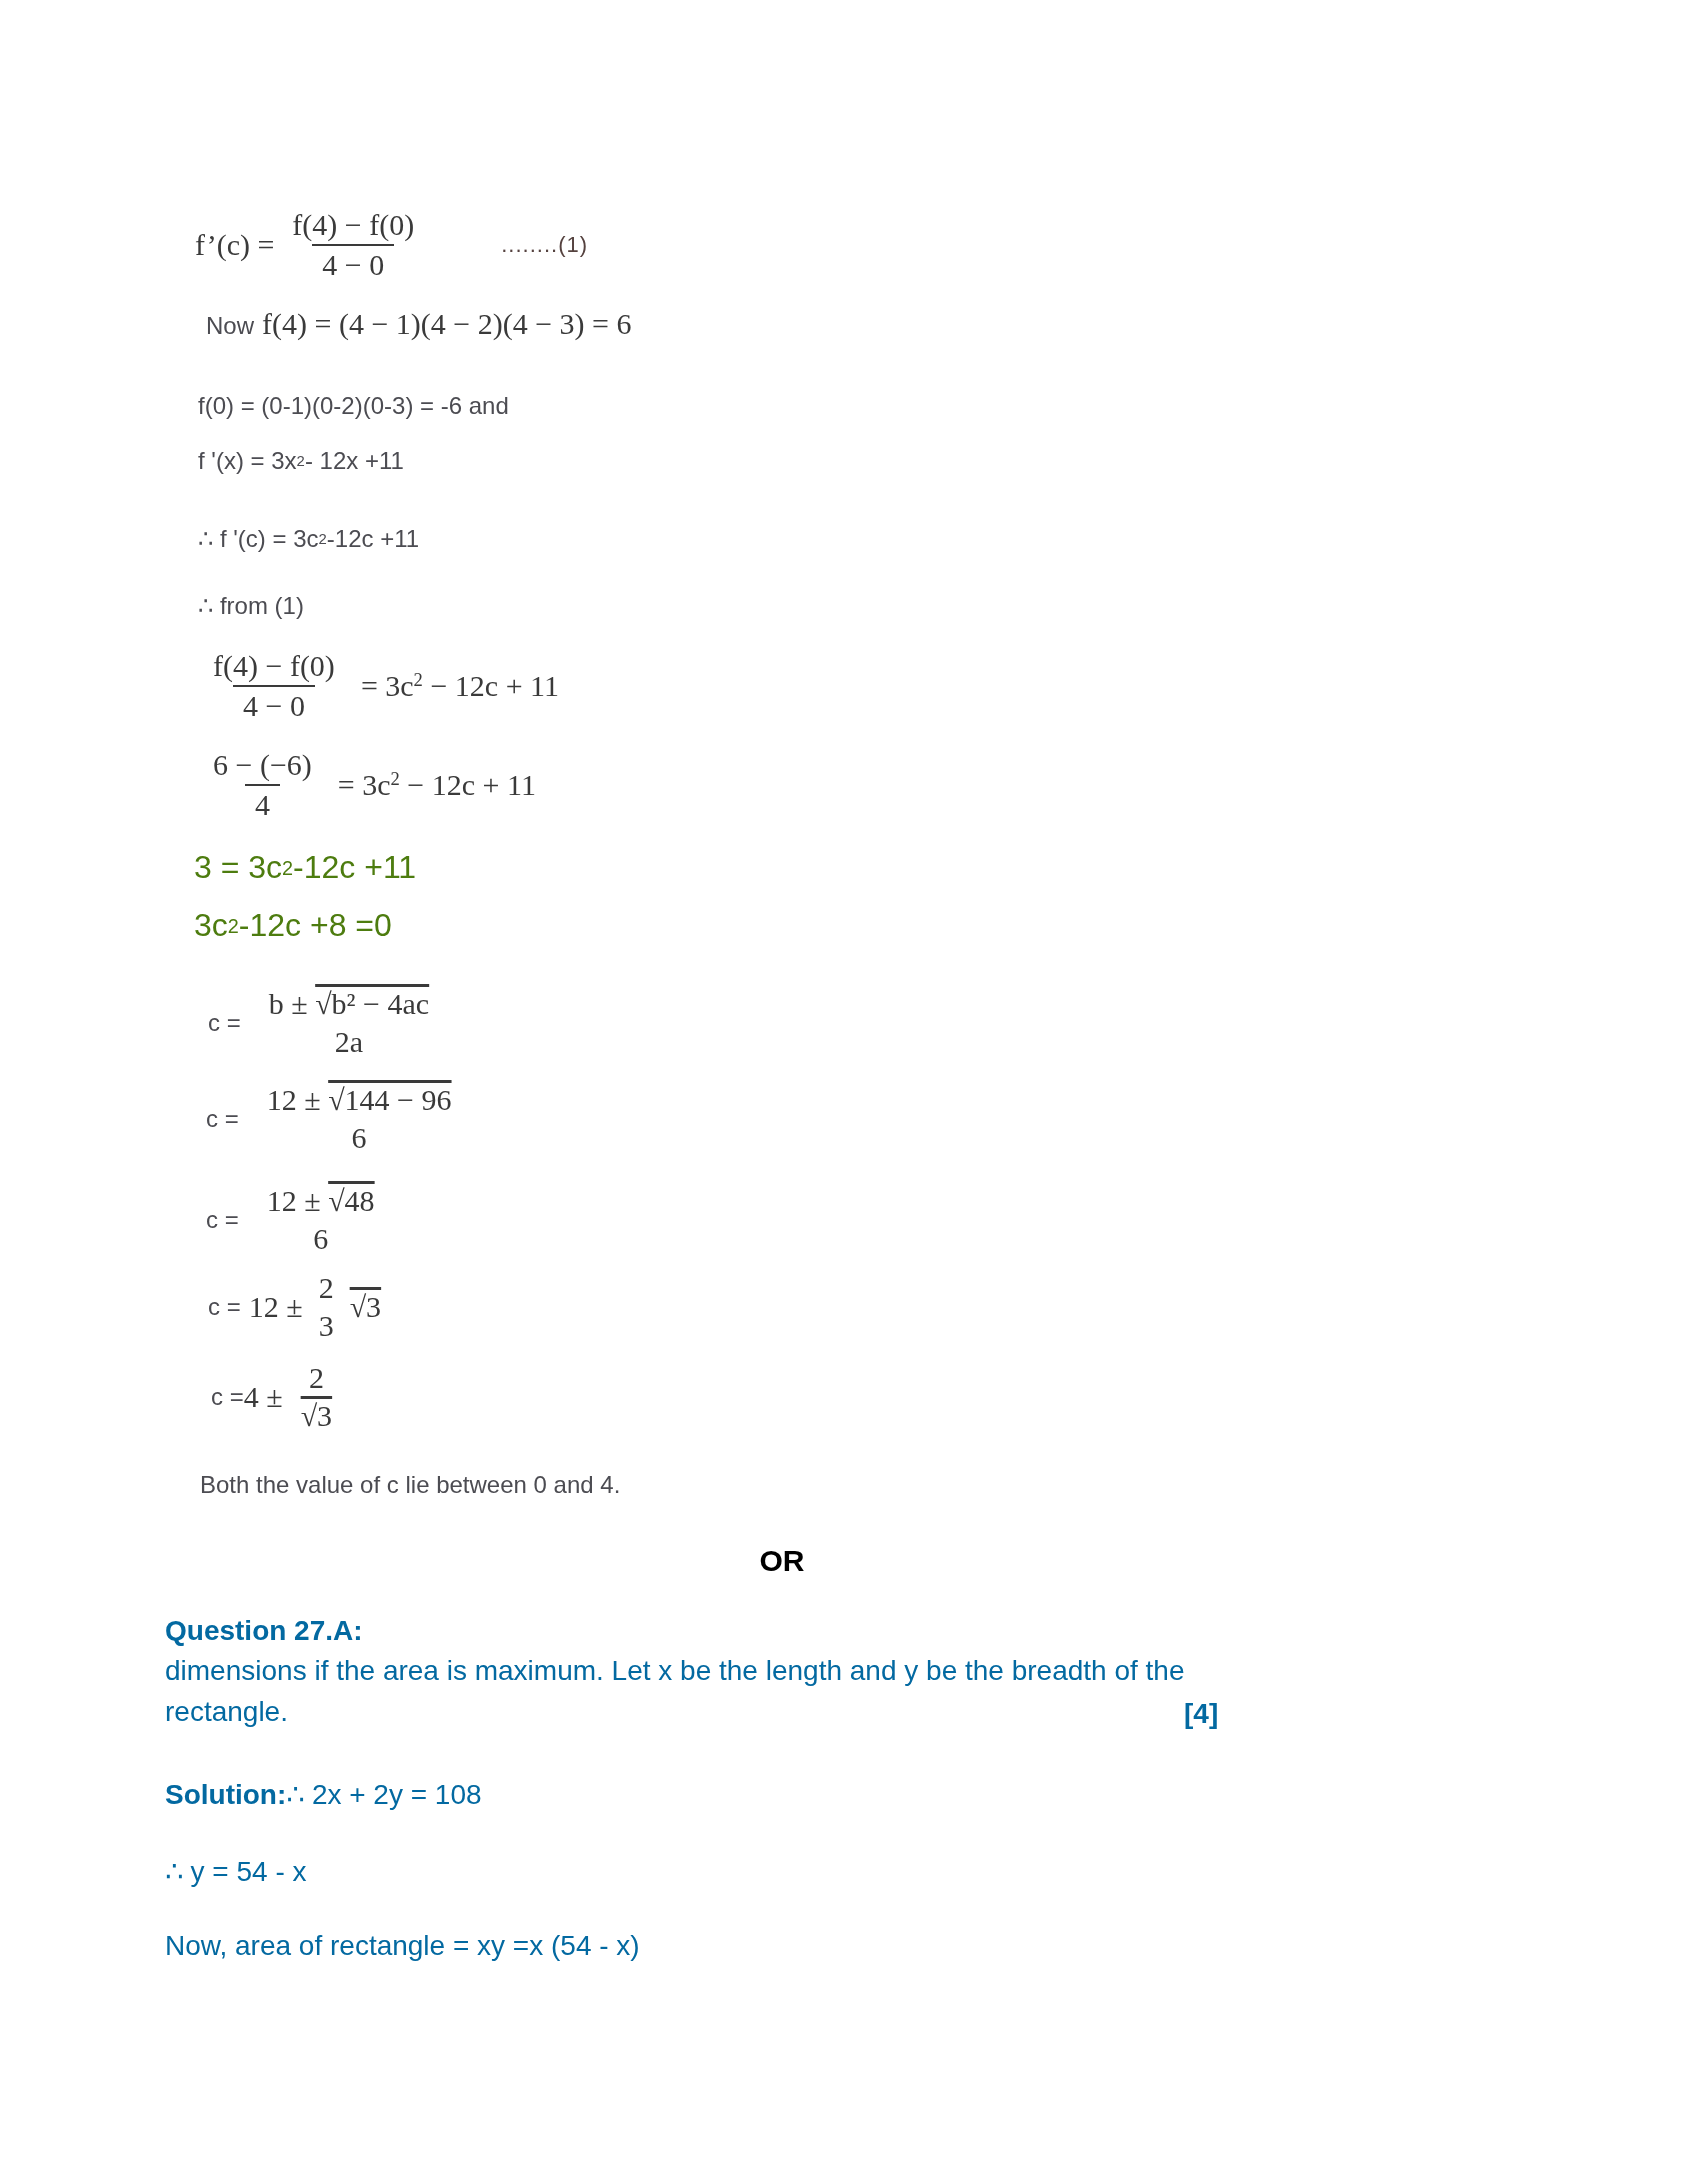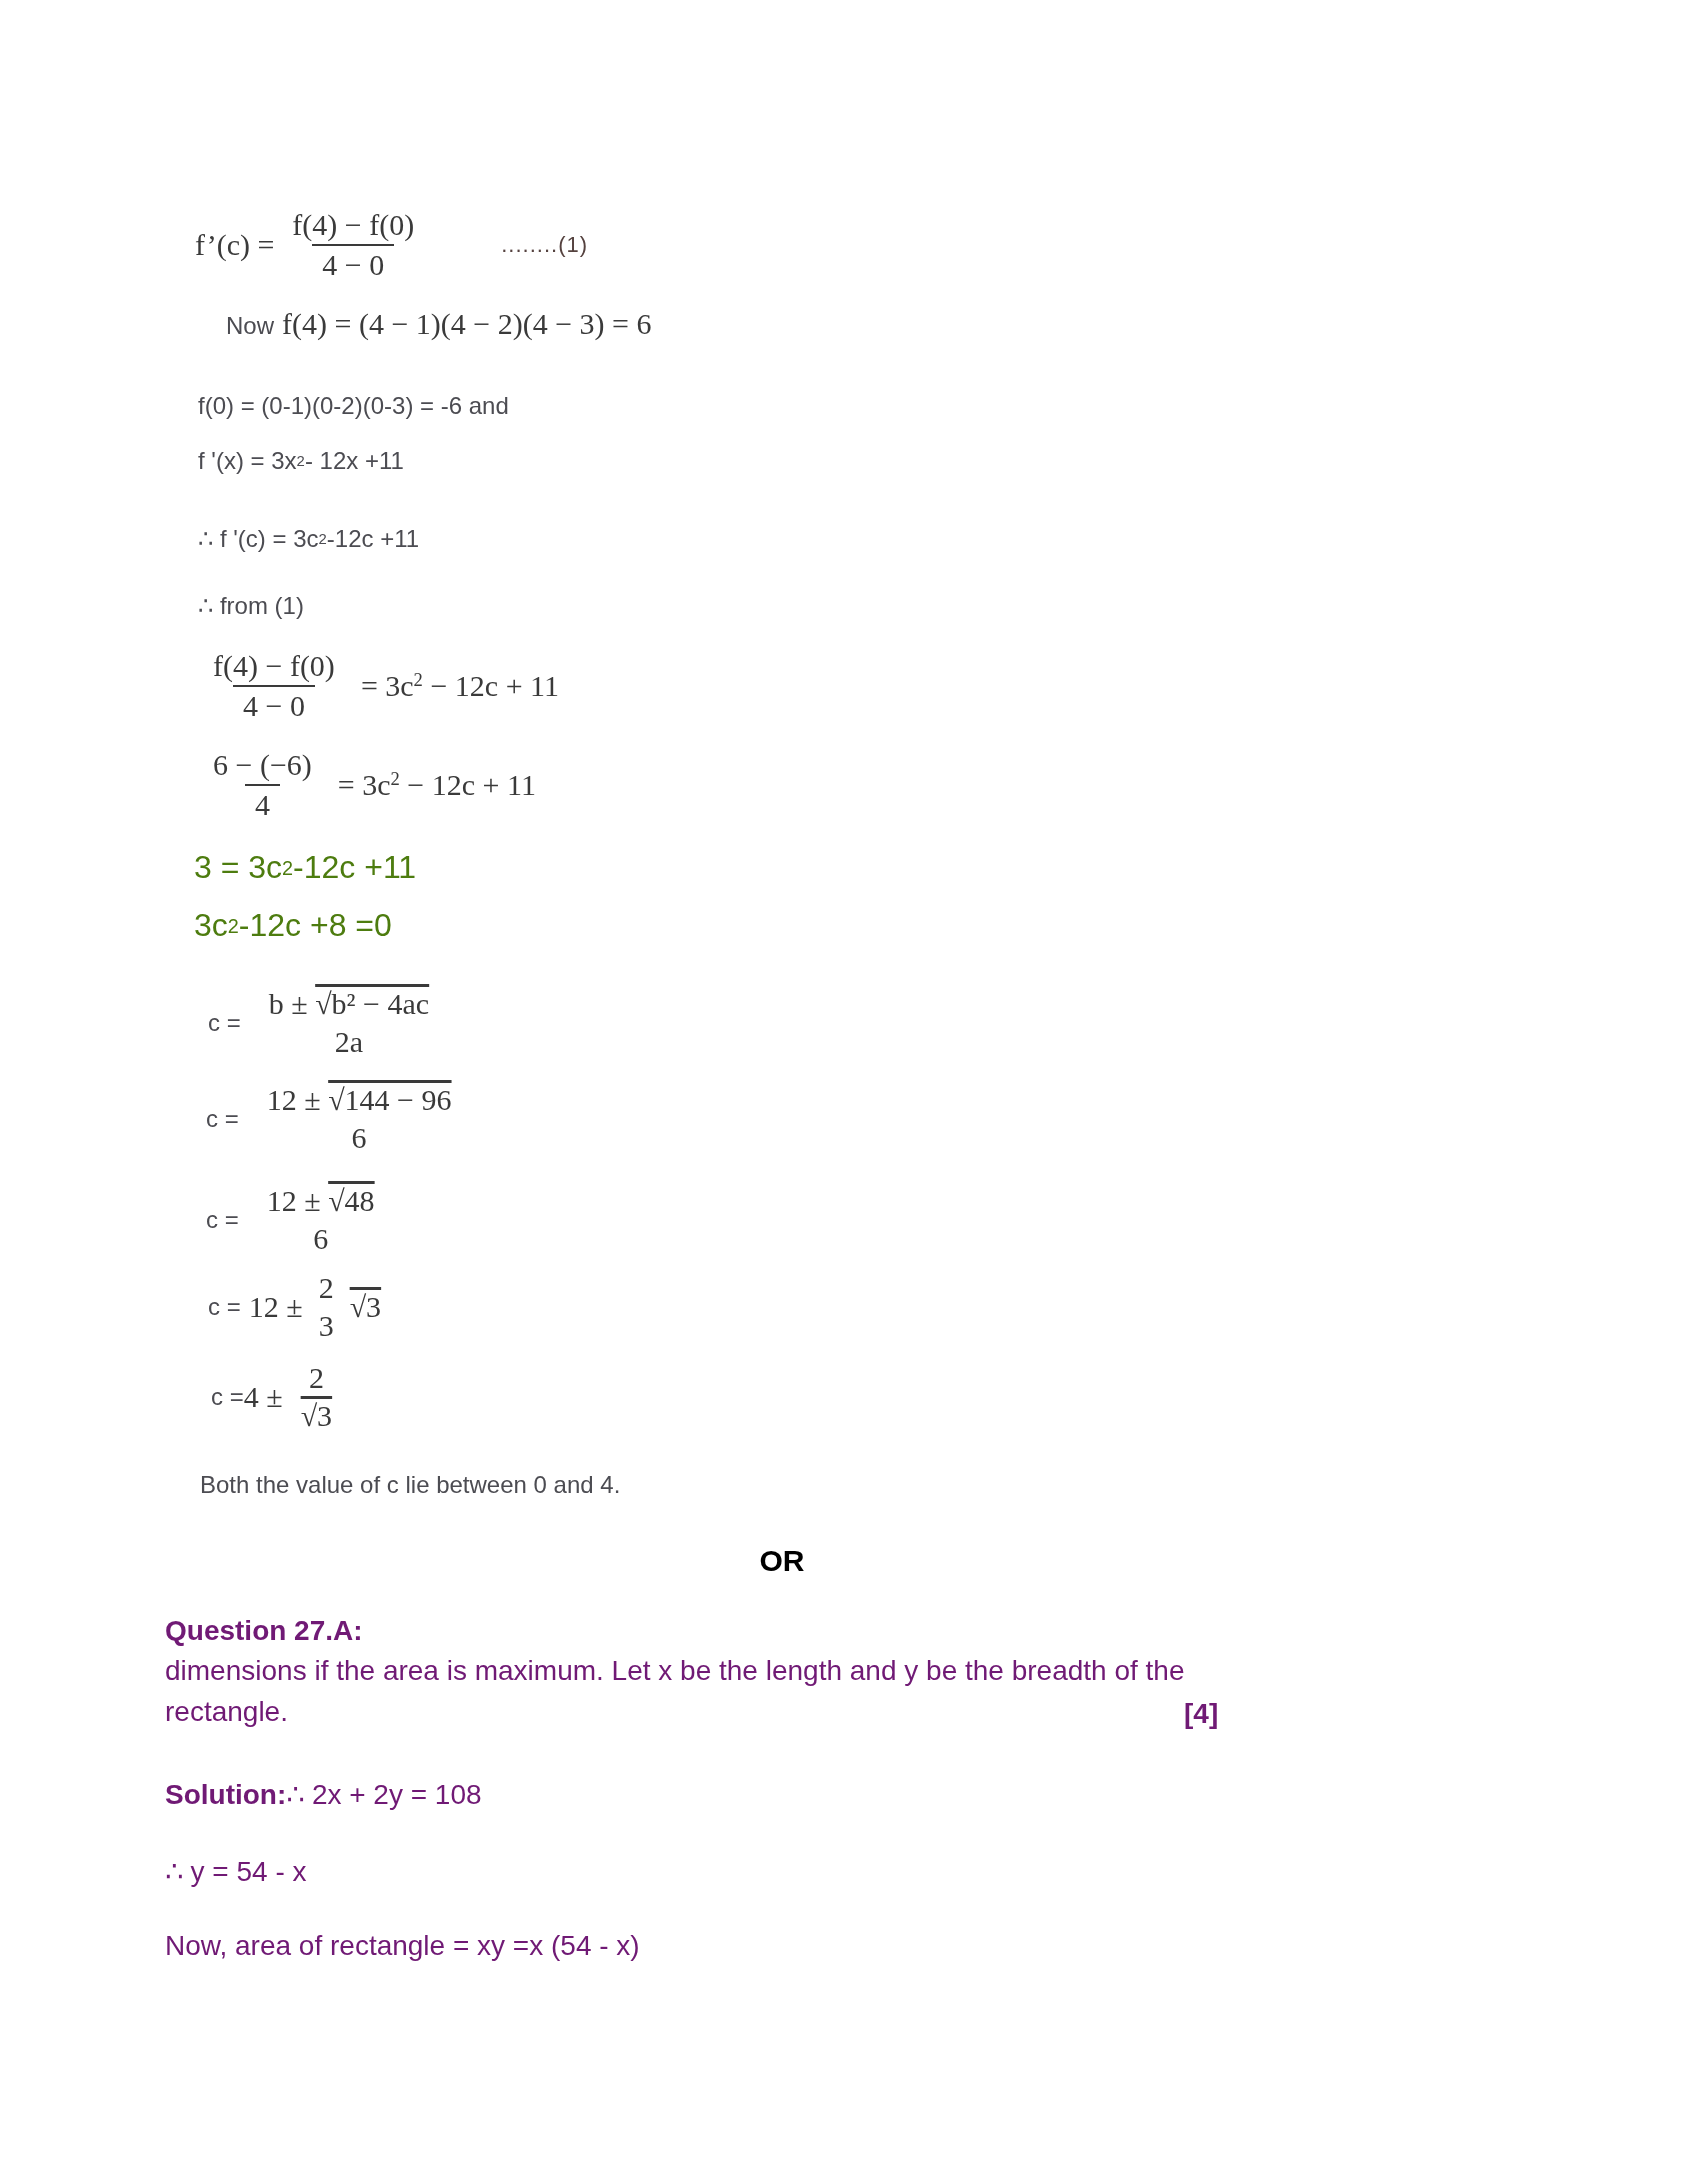--- a/index.html
+++ b/index.html
@@ -15,21 +15,21 @@
   .serif { font-family:"Liberation Serif","DejaVu Serif",serif; font-size:30px; color:#3a3a3a; }
   .serif .frac .den { border-top:2px solid #3a3a3a; }
 
   
   .gray { font-family:"Liberation Sans","DejaVu Sans",sans-serif; font-size:24px; color:#4c4c52; }
 
   
   .blackline { font-family:"Liberation Sans","DejaVu Sans",sans-serif; font-size:32px; color:#4d7c0f; }
 
   
-  .qtext { font-family:"Liberation Sans","DejaVu Sans",sans-serif; font-size:28px; color:#701a75; line-height:34px; }
+  .qtext { font-family:"Liberation Sans","DejaVu Sans",sans-serif; font-size:28px; color:#0369a1; line-height:34px; }
 
   .frac { display:inline-flex; flex-direction:column; align-items:center; text-align:center; }
   .frac .num, .frac .den { padding:1px 10px; line-height:1.2; display:block; }
   .sqrt { text-decoration:overline; }
   .sup { font-size:0.62em; vertical-align:0.55em; line-height:0; }
   .b { font-weight:bold; }
   .tag { font-family:"Liberation Sans","DejaVu Sans",sans-serif; font-size:22px; color:#55423f; letter-spacing:1px; margin-left:77px; }
   .mgl8 { margin-left:8px; }
   .mgl6 { margin-left:6px; }
   .mgl16 { margin-left:16px; }
@@ -43,21 +43,21 @@
 
   <div class="line serif" style="left:195px; top:200px; height:89px;">
     <span>f’(c) =</span>
     <span class="frac mgl8">
       <span class="num">f(4) − f(0)</span>
       <span class="den">4 − 0</span>
     </span>
     <span class="tag">........(1)</span>
   </div>
 
-  <div class="line baseline" style="left:206px; top:307px;margin-left:20px;">
+  <div class="line baseline" style="left:206px; top:307px;">
     <span class="gray">Now</span>
     <span class="serif mgl8">f(4) = (4 − 1)(4 − 2)(4 − 3) = 6</span>
   </div>
 
   <div class="line gray" style="left:198px; top:392px;">
     <span>f(0) = (0-1)(0-2)(0-3) = -6 and</span>
   </div>
 
   <div class="line gray" style="left:198px; top:447px;align-items:center;">
     <span>f '(x) = 3x</span>

